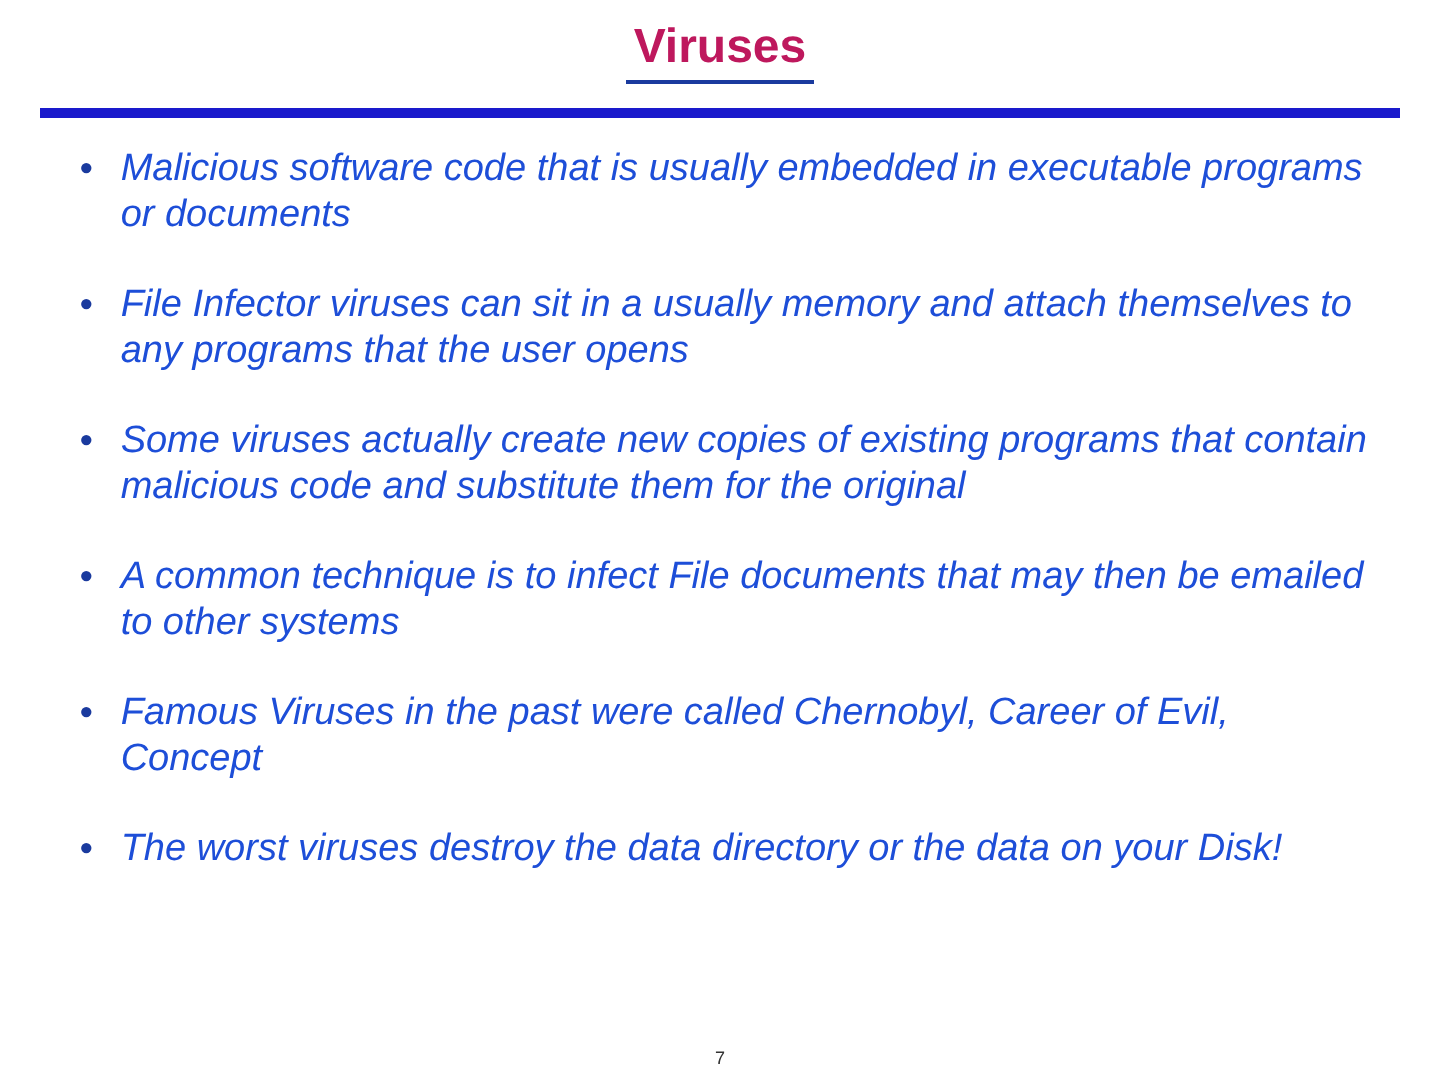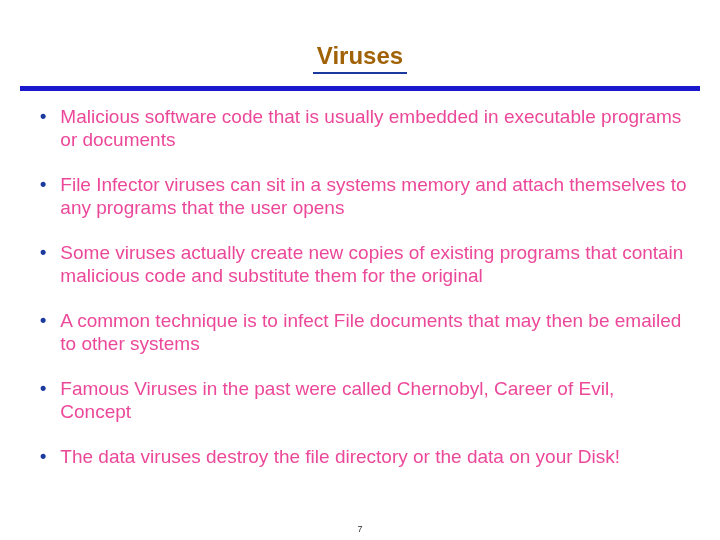--- a/index.html
+++ b/index.html
@@ -11,24 +11,23 @@
   }
   .title-wrap {
     text-align: center;
     padding-top: 10px;
     padding-bottom: 8px;
   }
   .title {
     display: inline-block;
     font-size: 24px;
     font-weight: bold;
-    color: #a16207;
+    color: #be185d;
     border-bottom: 2px solid #1a3a9e;
     padding: 0 4px 2px 4px;
-    margin-top: 32px;
   }
   .divider {
     height: 5px;
     background: #1a1acc;
     width: 680px;
     margin: 4px auto 0 auto;
   }
   .content {
     padding: 14px 20px 0 40px;
   }
@@ -44,22 +43,23 @@
     color: #1a3a9e;
     font-size: 18px;
     line-height: 22px;
     margin-right: 14px;
     flex-shrink: 0;
     font-weight: bold;
   }
   .text {
     font-size: 19px;
     line-height: 23px;
-    color: #ec4899;
+    color: #1d4ed8;
     padding-right: 10px;
+    font-style: italic;
   }
   .pagenum {
     position: absolute;
     bottom: 6px;
     left: 0;
     right: 0;
     text-align: center;
     font-size: 9px;
     color: #333;
   }
@@ -73,34 +73,34 @@
 <div class="divider"></div>
 
 <div class="content">
   <ul>
     <li>
       <span class="bullet">•</span>
       <span class="text">Malicious software code that is usually embedded in executable programs or documents</span>
     </li>
     <li>
       <span class="bullet">•</span>
-      <span class="text">File Infector viruses can sit in a systems memory and attach themselves to any programs that the user opens</span>
+      <span class="text">File Infector viruses can sit in a usually memory and attach themselves to any programs that the user opens</span>
     </li>
     <li>
       <span class="bullet">•</span>
       <span class="text">Some viruses actually create new copies of existing programs that contain malicious code and substitute them for the original</span>
     </li>
     <li>
       <span class="bullet">•</span>
       <span class="text">A common technique is to infect File documents that may then be emailed to other systems</span>
     </li>
     <li>
       <span class="bullet">•</span>
       <span class="text">Famous Viruses in the past were called Chernobyl, Career of Evil, Concept</span>
     </li>
     <li>
       <span class="bullet">•</span>
-      <span class="text">The data viruses destroy the file directory or the data on your Disk!</span>
+      <span class="text">The worst viruses destroy the data directory or the data on your Disk!</span>
     </li>
   </ul>
 </div>
 
 <div class="pagenum">7</div>
 
 </body></html>

